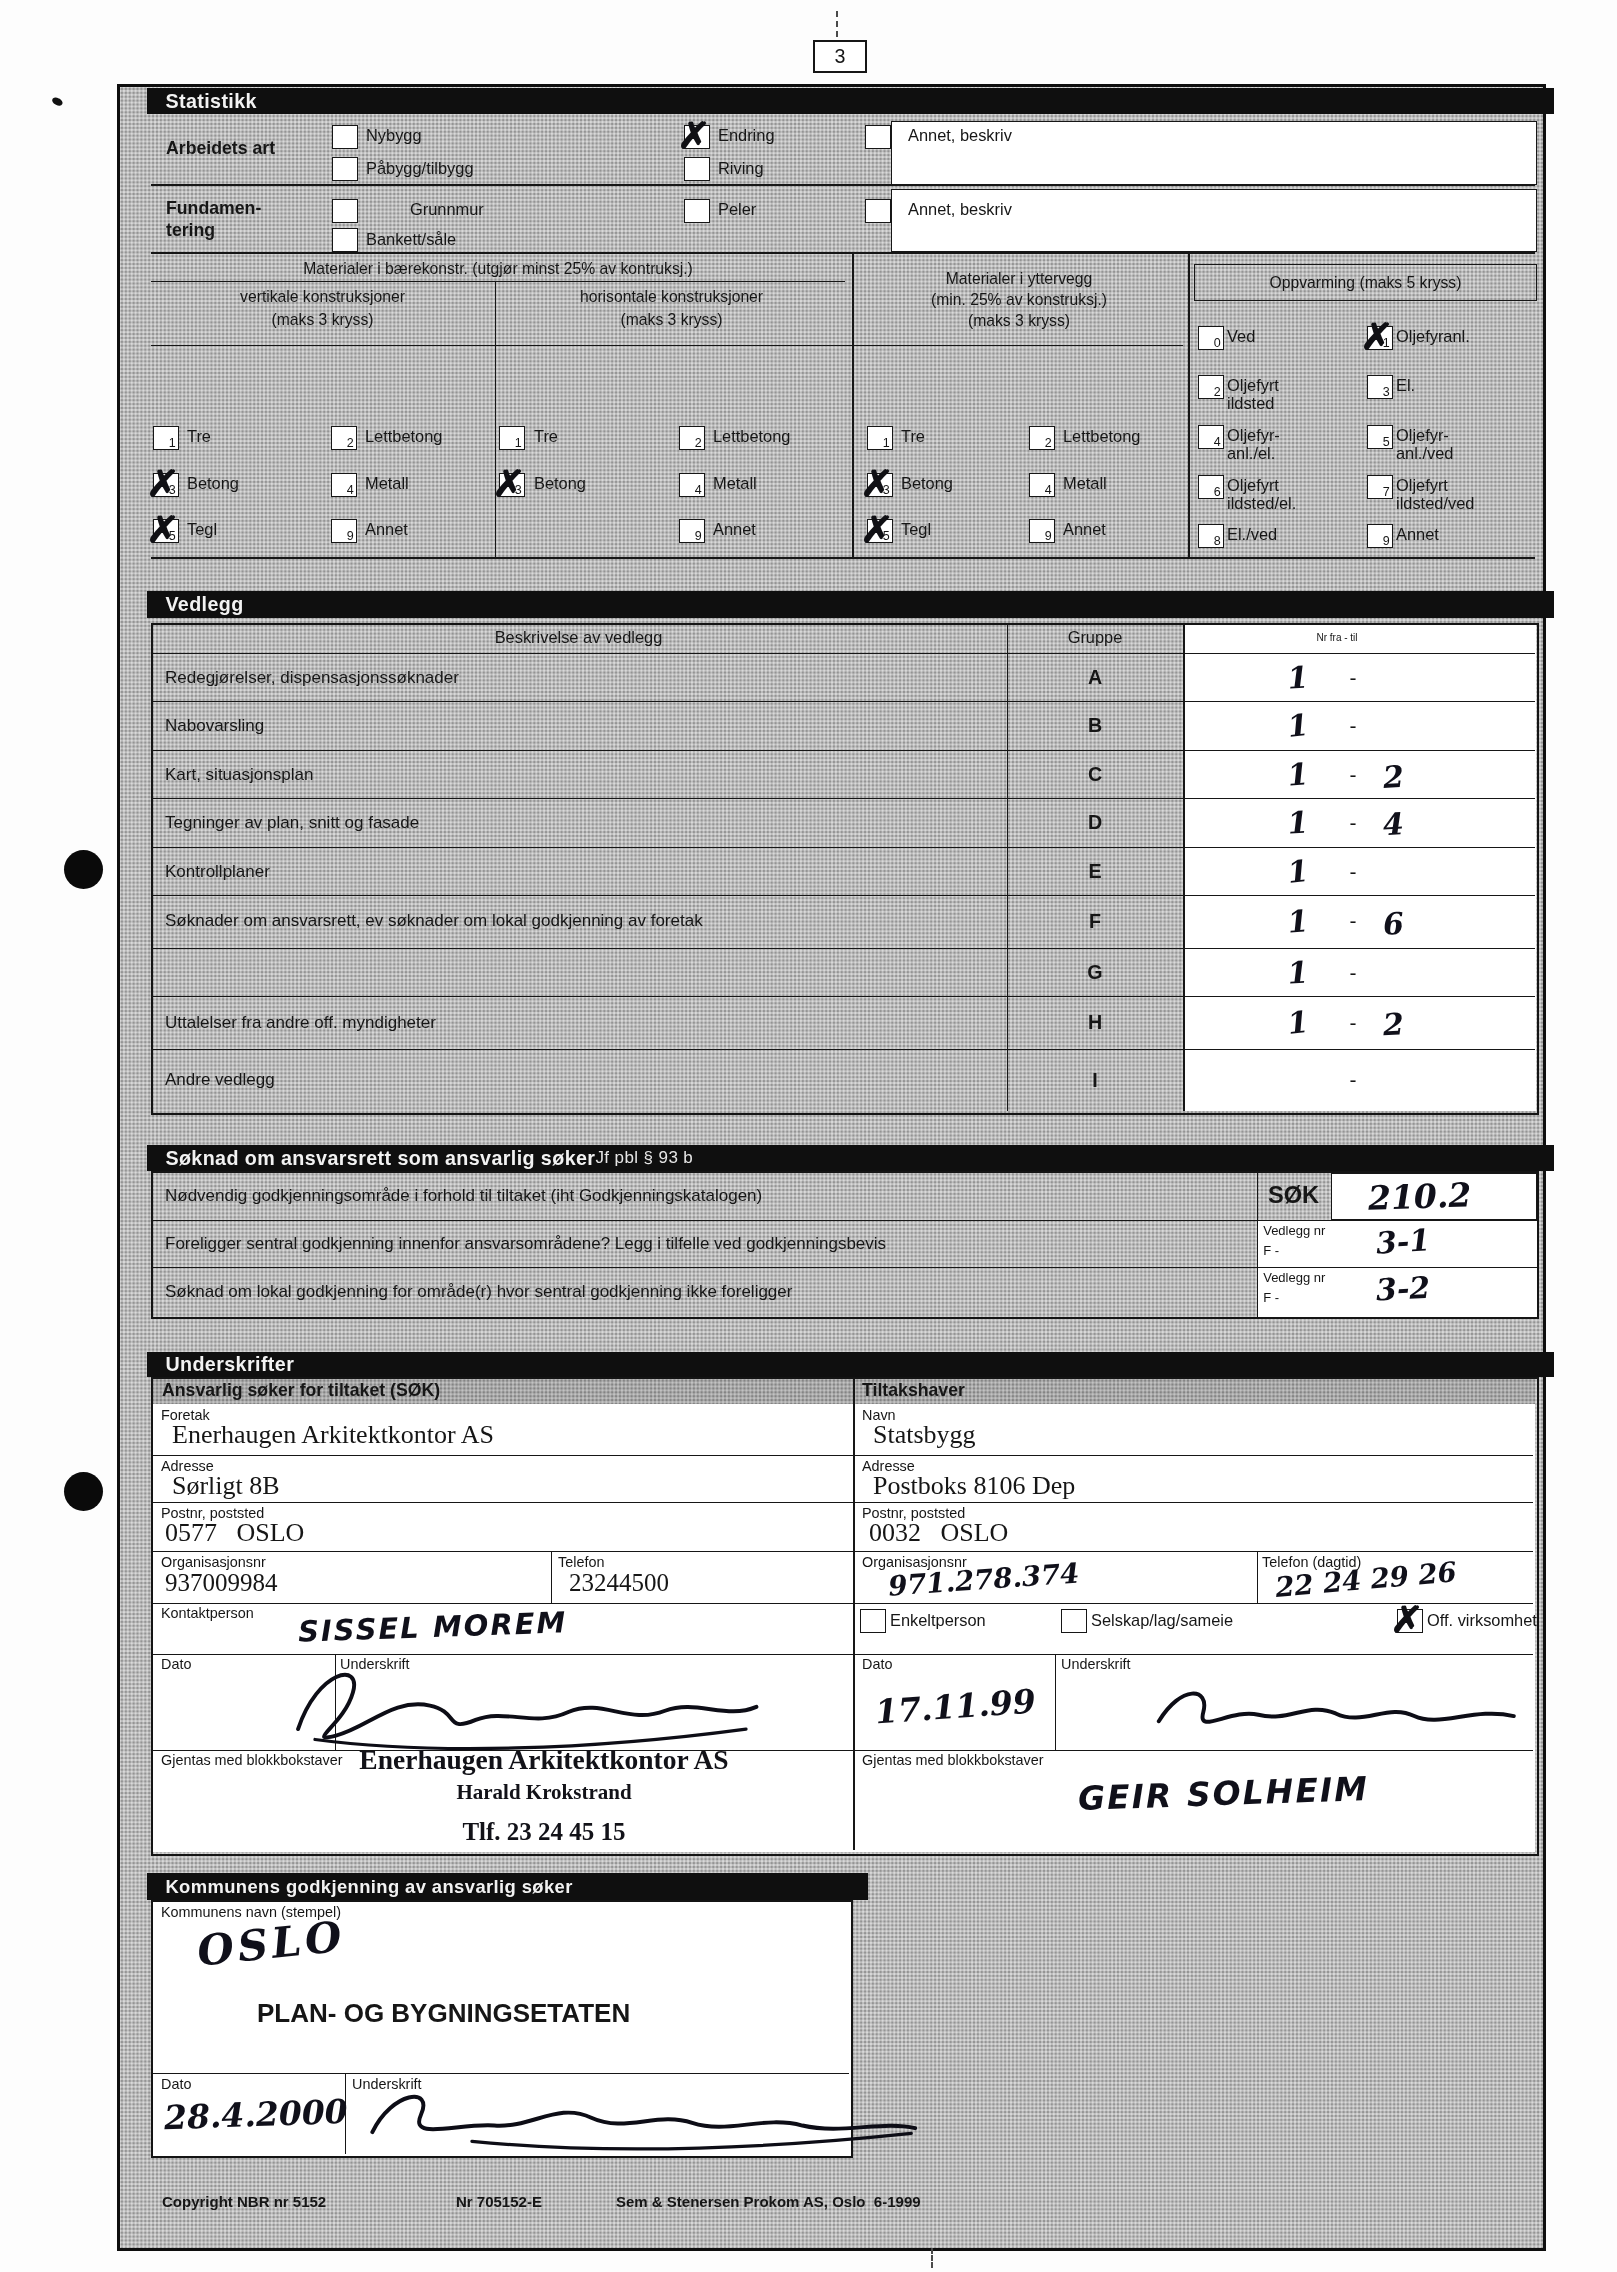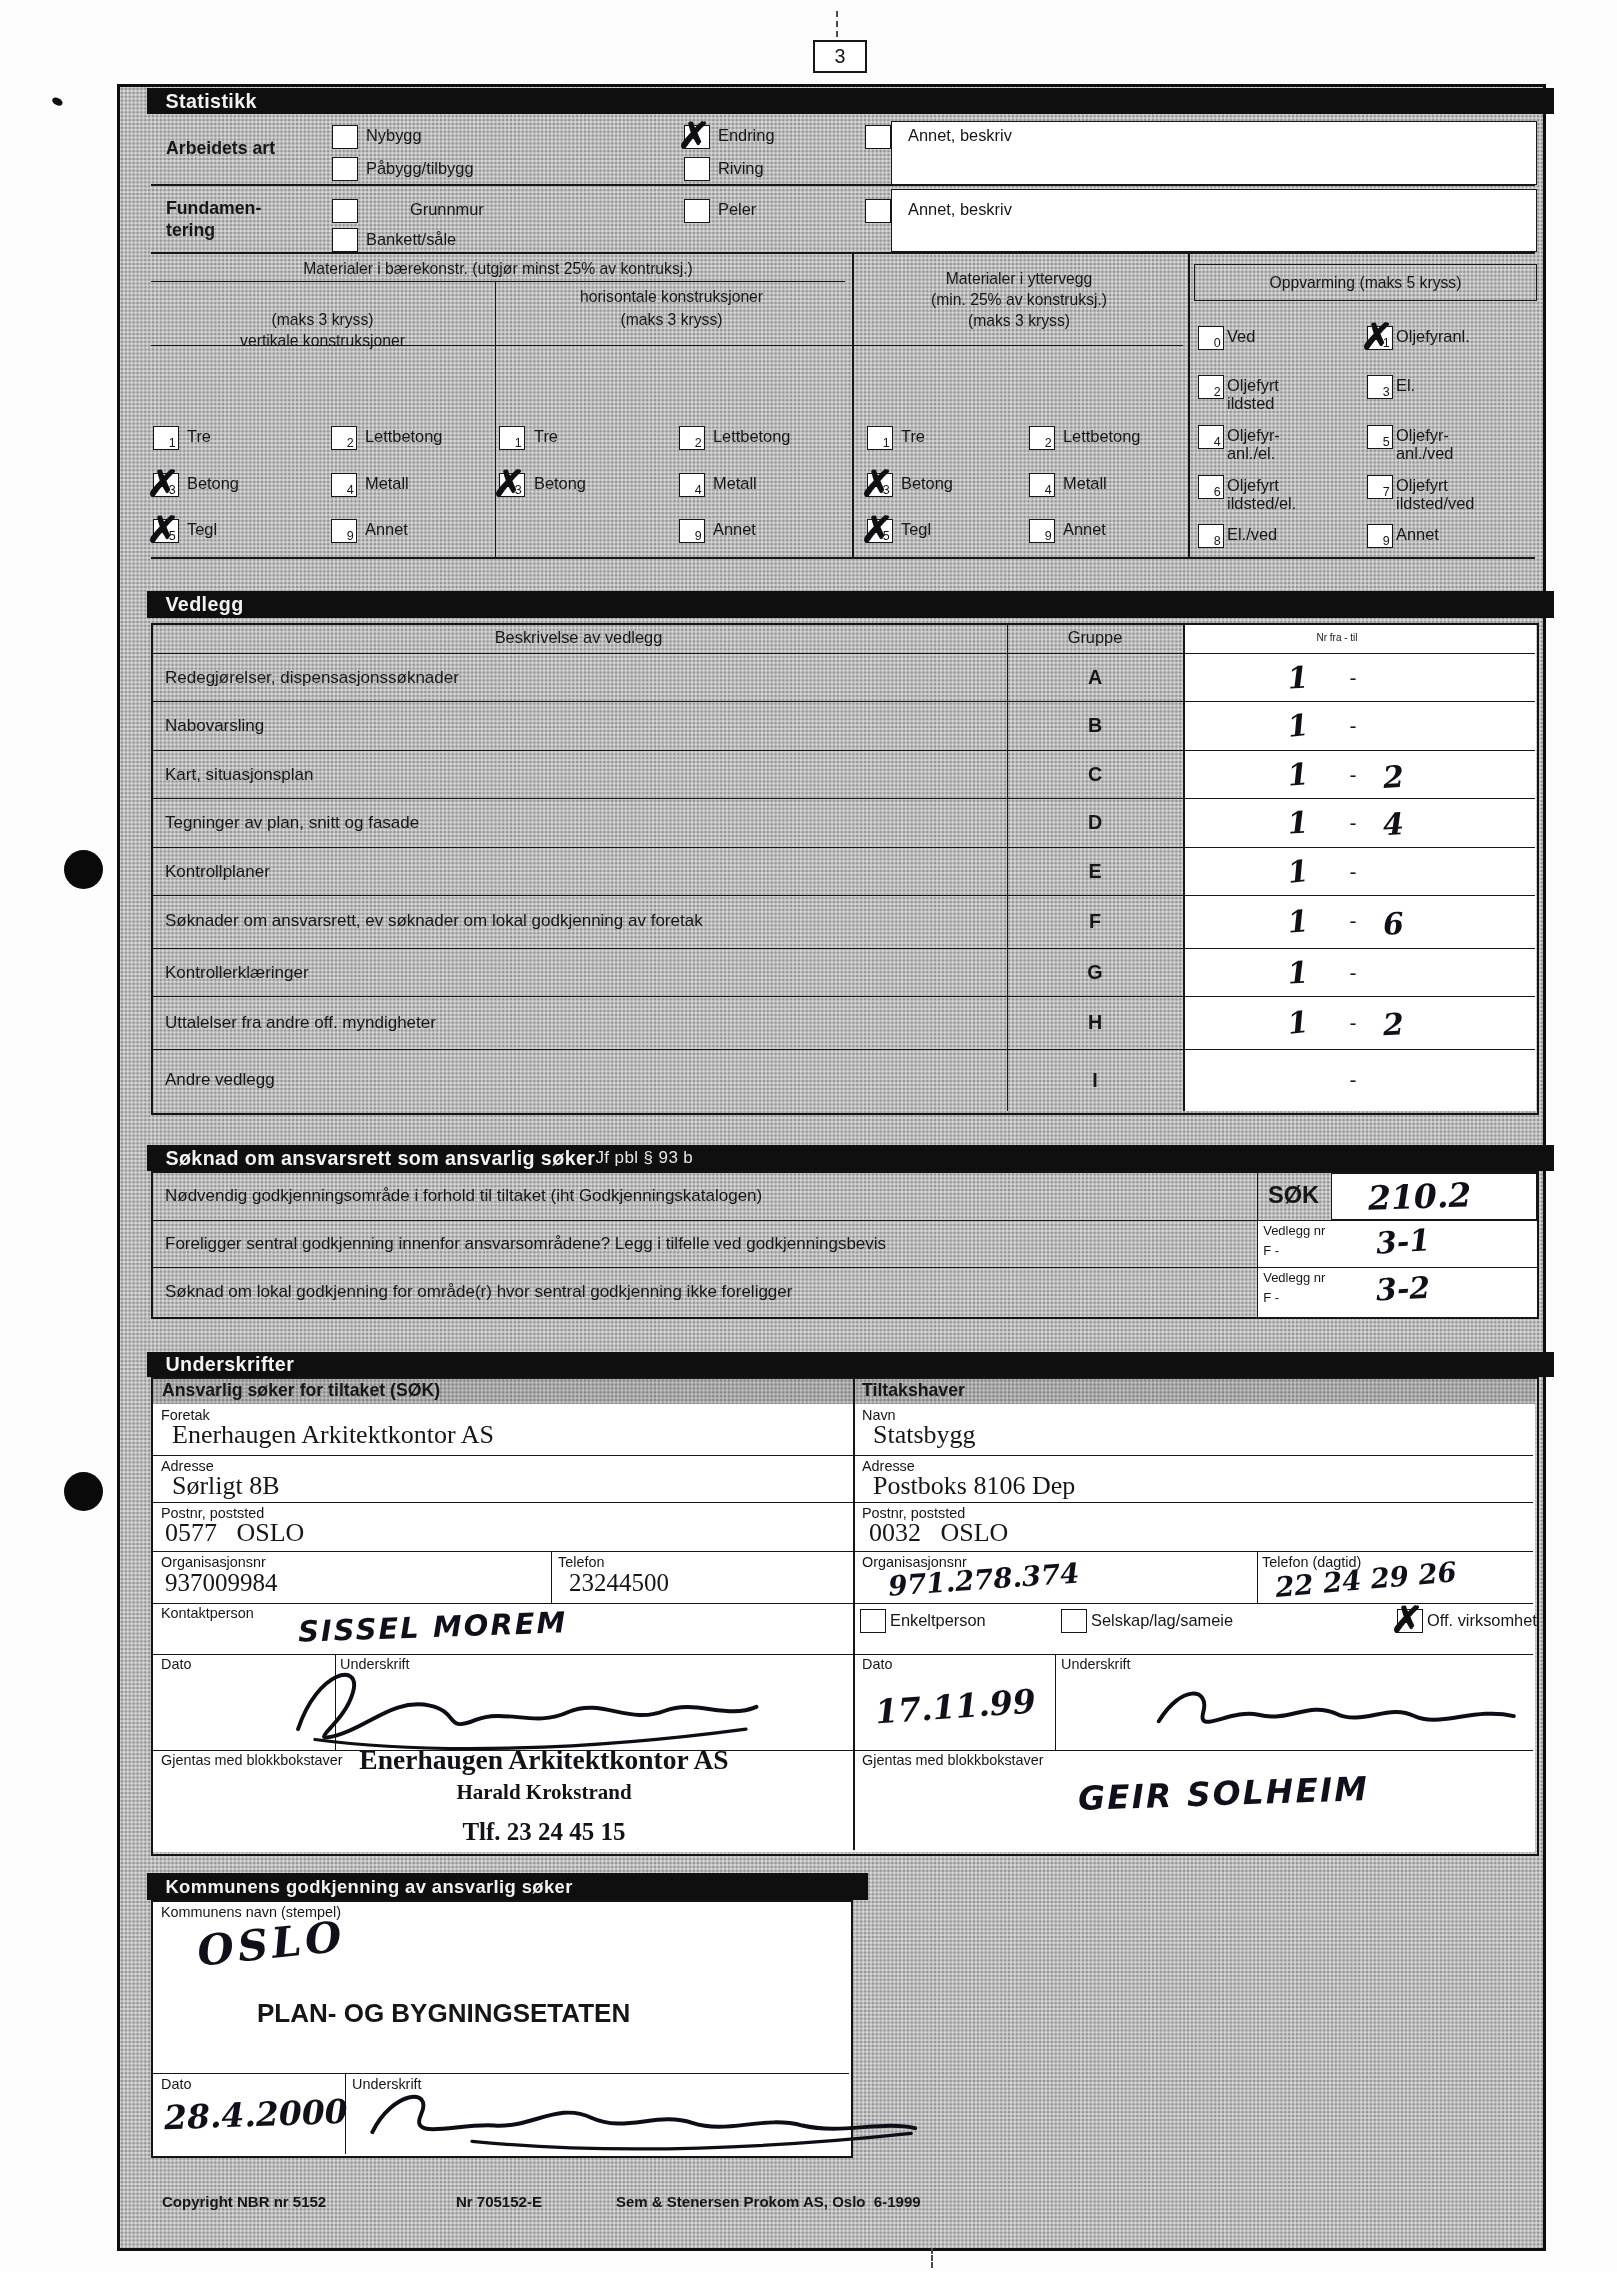--- a/index.html
+++ b/index.html
@@ -105,21 +105,21 @@
   <span class="cb" style="left:865px;top:199px;">
     </span>
   <span class="abs lbl" style="left:908px;top:201px;">Annet, beskriv</span>
 
   <div class="hline" style="left:151px;top:252px;width:1384px;height:2px;"></div>
 
   <div class="abs center" style="left:151px;top:257px;width:694px;height:23.6px;font-size:15.7px;">
     <span>Materialer i bærekonstr. (utgjør minst 25% av kontruksj.)</span>
   </div>
   <div class="hline" style="left:151px;top:281px;width:694px;"></div>
-  <div class="abs center" style="left:151px;top:286px;width:343px;height:21px;font-size:15.7px;margin-top:44px;">
+  <div class="abs center" style="left:151px;top:286px;width:343px;height:21px;font-size:15.7px;">
     <span>vertikale konstruksjoner</span>
   </div>
   <div class="abs center" style="left:151px;top:309px;width:343px;height:21px;font-size:15.7px;">
     <span>(maks 3 kryss)</span>
   </div>
   <div class="abs center" style="left:497px;top:286px;width:349px;height:21px;font-size:15.7px;">
     <span>horisontale konstruksjoner</span>
   </div>
   <div class="abs center" style="left:497px;top:309px;width:349px;height:21px;font-size:15.7px;">
     <span>(maks 3 kryss)</span>
@@ -381,23 +381,20 @@
   <div class="abs center handnum" style="left:1265px;top:895px;width:66px;height:52px;transform:rotate(-5deg);">
       <span>1</span>
     </div>
   <div class="abs center" style="left:1340px;top:895px;width:26px;height:52px;font-size:21px;">
       <span>-</span>
     </div>
   <div class="abs vcenter handnum" style="left:1383px;top:895px;width:85px;height:52px;transform:rotate(-4deg);">
       <span>6</span>
     </div>
 
-  <div class="abs vcenter" able="false" style="left:165px;top:948px;width:832px;height:49px;font-size:17px;">
-      <span>Kontrollerklæringer</span>
-    </div>
   <div class="abs center" style="left:1007px;top:948px;width:176px;height:49px;font-size:19.7px;font-weight:bold;">
       <span>G</span>
     </div>
   <div class="abs center handnum" style="left:1265px;top:948px;width:66px;height:49px;transform:rotate(-4deg);">
       <span>1</span>
     </div>
   <div class="abs center" style="left:1340px;top:948px;width:26px;height:49px;font-size:21px;">
       <span>-</span>
     </div>
   <div class="abs vcenter handnum" style="left:1383px;top:948px;width:85px;height:49px;">

